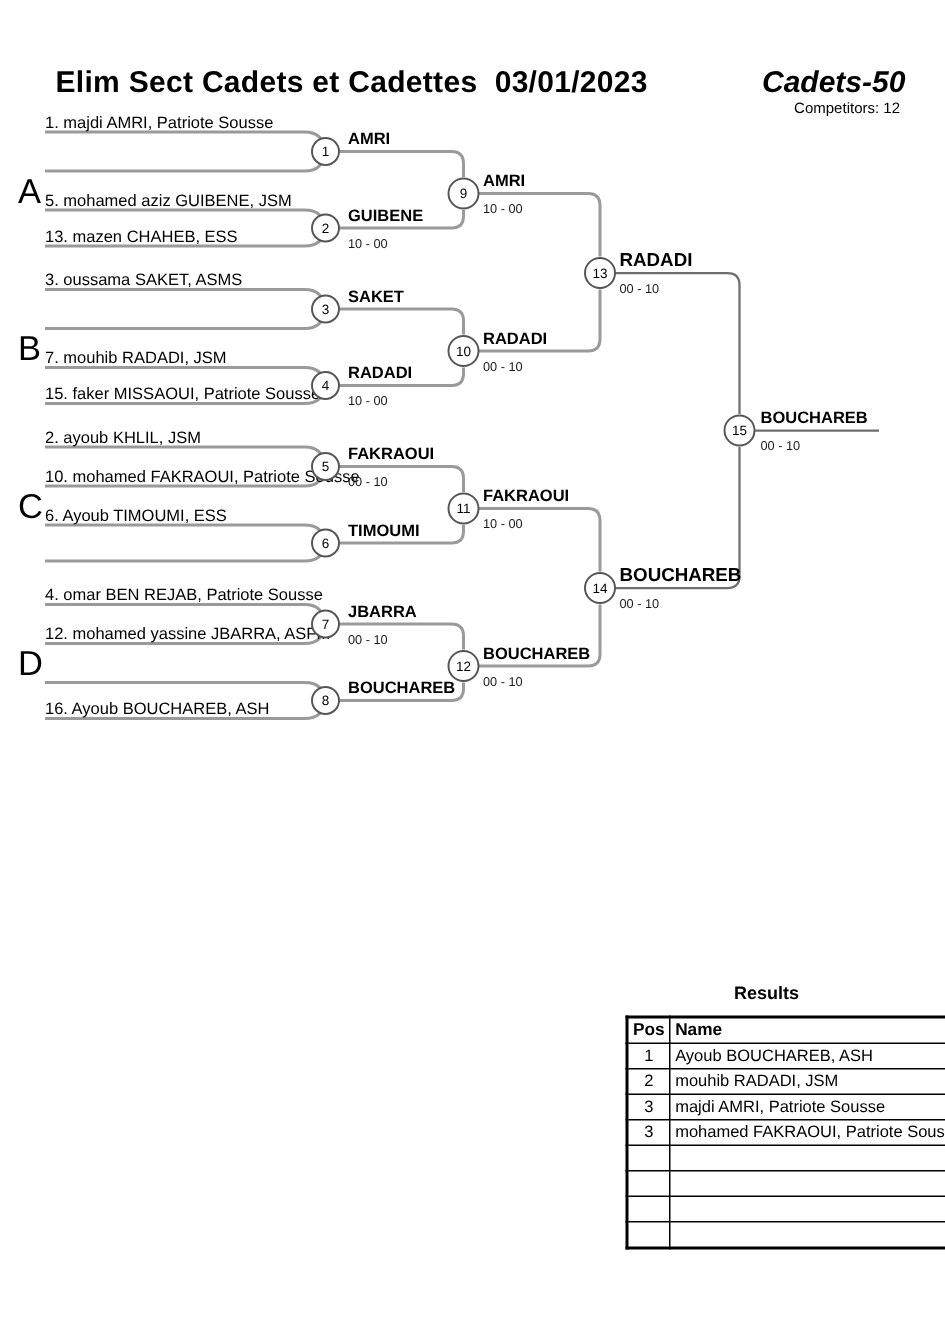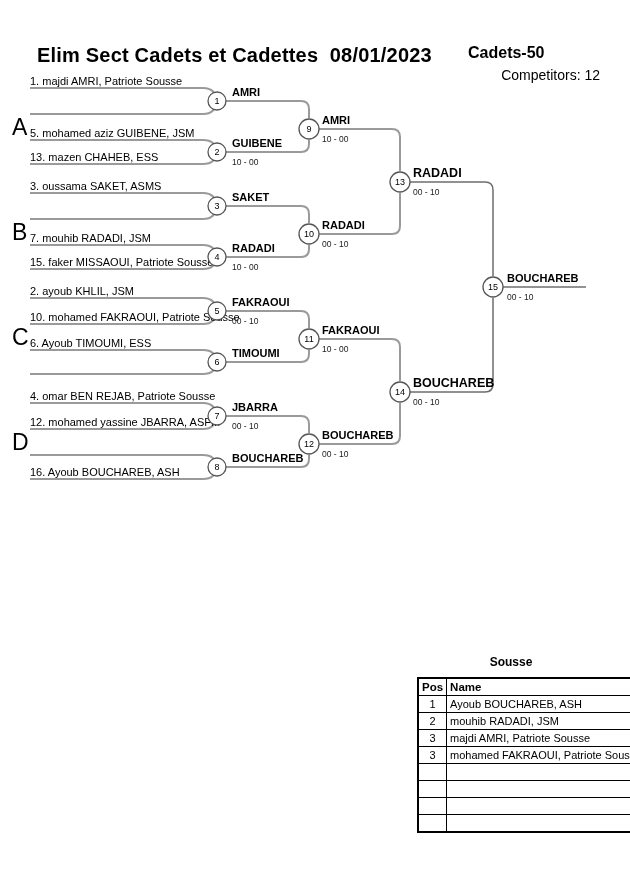--- a/index.html
+++ b/index.html
@@ -5,24 +5,24 @@
   html,body { margin:0; padding:0; background:#fff; }
   .page {
     position:relative; width:630px; height:891px; background:#ffffff;
     font-family:"Liberation Sans", sans-serif; color:#000; overflow:hidden;
   }
   .title {
     position:absolute; left:37px; top:44px; font-size:20px; font-weight:bold;
     white-space:pre; letter-spacing:0.2px;
   }
   .category {
-    position:absolute; left:468px; top:44px; font-size:16px; font-weight:bold;
+    position:absolute; left:508px; top:44px; font-size:20px; font-weight:bold;font-style:italic;
   }
   .competitors {
-    position:absolute; right:30px; top:67px; font-size:14px;
+    position:absolute; right:30px; top:67px; font-size:10px;
   }
   svg.bracket { position:absolute; left:0; top:0; }
   svg .pline   { stroke:#9a9a9a; stroke-width:2; fill:none; }
   svg .cline   { stroke:#9a9a9a; stroke-width:2; fill:none; }
   svg .fline   { stroke:#6e6e6e; stroke-width:1.5; fill:none; }
   svg .mc      { fill:#ffffff; stroke:#555555; stroke-width:1.3; }
   svg text.pn  { font-size:11px; fill:#000; }
   svg text.wn  { font-size:11px; font-weight:bold; fill:#000; }
   svg text.wnb { font-size:12.5px; font-weight:bold; fill:#000; }
   svg text.sc  { font-size:8.5px; fill:#1a1a1a; }
@@ -39,21 +39,21 @@
   table.results th, table.results td { border:1px solid #000; height:16px; padding:0 3px; }
   table.results th { font-weight:bold; text-align:left; font-size:11.5px; }
   td.pos { width:26px; text-align:center; }
   td.nm  { width:150px; text-align:left; white-space:nowrap; }
 </style>
 </head>
 <body>
 
 <div class="page">
 
-  <div class="title">Elim Sect Cadets et Cadettes  08/01/2023</div>
+  <div class="title">Elim Sect Cadets et Cadettes  03/01/2023</div>
   <div class="category">Cadets-50</div>
   <div class="competitors">Competitors: 12</div>
 
   <svg class="bracket" width="630" height="560">
 
     <text class="sec" x="12" y="135">A</text>
     <text class="sec" x="12" y="240">B</text>
     <text class="sec" x="12" y="345">C</text>
     <text class="sec" x="12" y="450">D</text>
 
@@ -203,21 +203,21 @@
     </g>
 
     <g>
       <text class="wn" x="507" y="282">BOUCHAREB</text>
       <text class="sc" x="507" y="300">00 - 10</text>
       <circle class="mc" cx="493" cy="287" r="10"></circle>
       <text class="mn" x="493" y="290">15</text>
     </g>
   </svg>
 
-  <div class="results-title">Sousse</div>
+  <div class="results-title">Results</div>
   <table class="results">
     <thead>
       <tr>
         <th>Pos</th>
         <th>Name</th>
       </tr>
     </thead>
     <tbody>
       <tr>
         <td class="pos">1</td>

